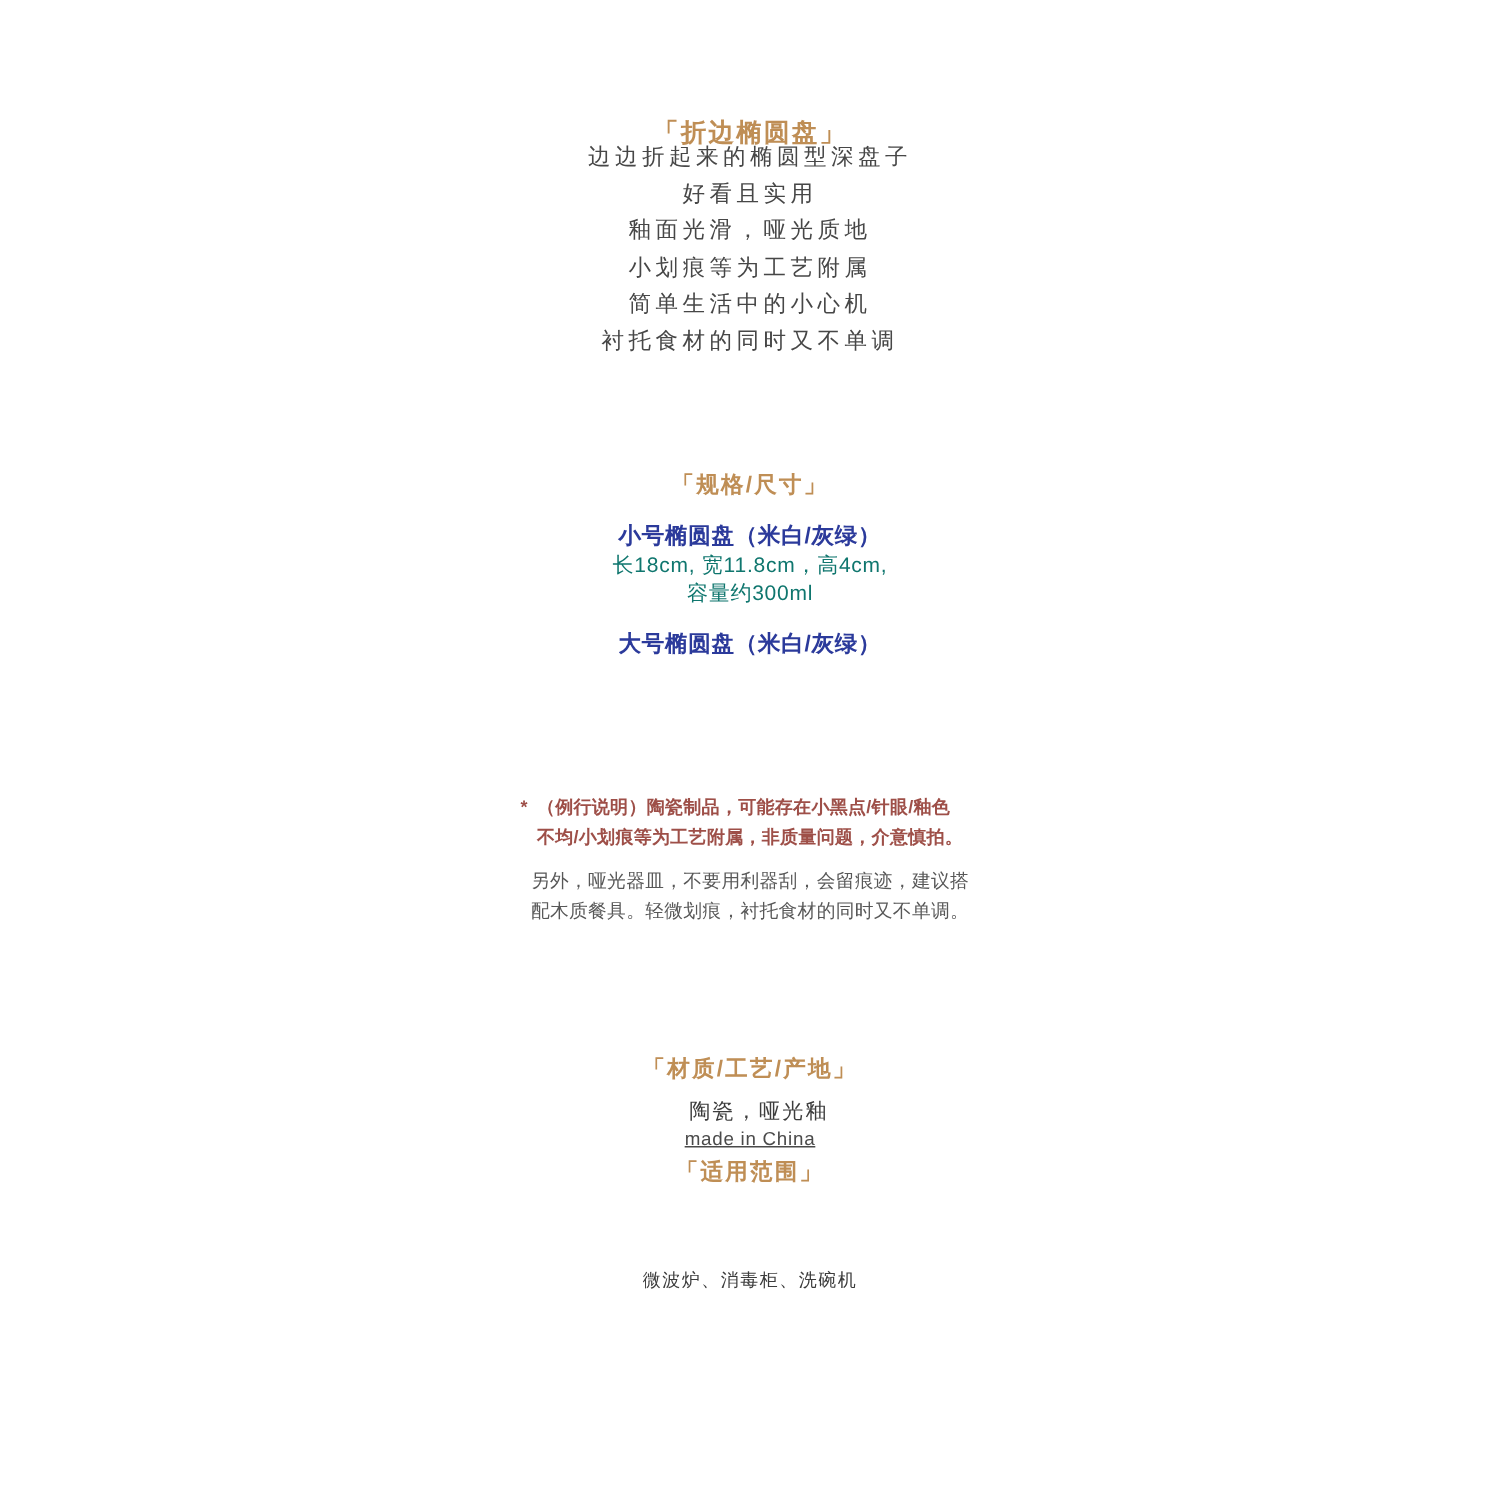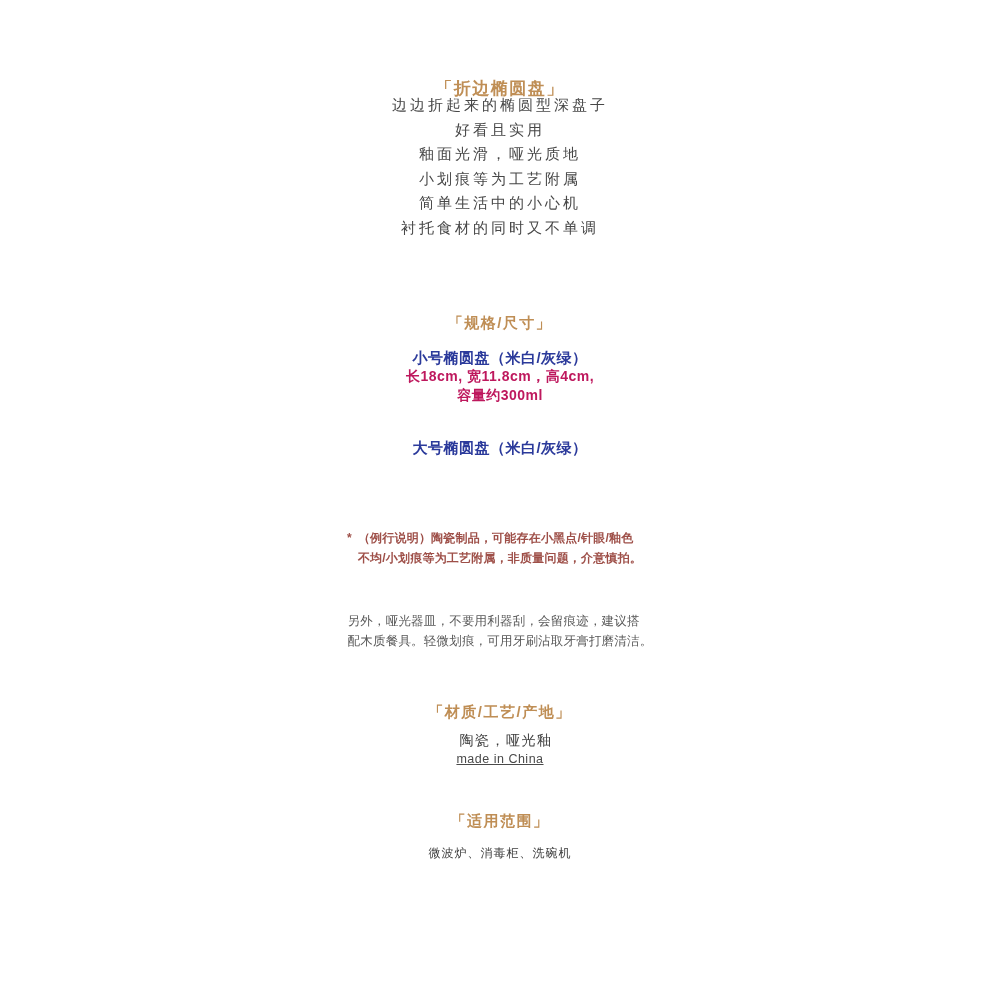--- a/index.html
+++ b/index.html
@@ -41,45 +41,44 @@
   }
 
   .spec-name {
     color: #2b3a9b;
     font-size: 15px;
     font-weight: bold;
     letter-spacing: 0.5px;
     line-height: 19px;
   }
   .spec-line {
-    color: #be185d;
+    color: #0f766e;
     font-size: 14px;
     line-height: 19px;
     letter-spacing: 0.5px;
-    font-weight: bold;
   }
 
   .notice-wrap { top: 529px; }
   .notice-box {
     display: inline-block;
     position: relative;
     text-align: left;
     color: #9e4f48;
     font-size: 12px;
     font-weight: bold;
     line-height: 19.5px;
     letter-spacing: 0.2px;
   }
   .notice-star {
     position: absolute;
     left: -11px;
     top: 0;
   }
 
-  .care-wrap { top: 612px; }
+  .care-wrap { top: 578px; }
   .care-box {
     display: inline-block;
     text-align: left;
     color: #585858;
     font-size: 12.5px;
     line-height: 19.5px;
     letter-spacing: 0.2px;
   }
 
   .material-line {
@@ -115,41 +114,41 @@
   </div>
 
   <div class="abs section-title" style="top: 314px;">「规格/尺寸」</div>
 
   <div class="abs" style="top: 348px;">
     <div class="spec-name">小号椭圆盘（米白/灰绿）</div>
     <div class="spec-line">长18cm, 宽11.8cm，高4cm,</div>
     <div class="spec-line">容量约300ml</div>
   </div>
 
-  <div class="abs" style="top: 438px;">
+  <div class="abs" style="top: 420px;">
     <div class="spec-name">大号椭圆盘（米白/灰绿）</div>
   </div>
 
   <div class="abs notice-wrap">
     <div class="notice-box">
       <span class="notice-star">*</span>
       <div>（例行说明）陶瓷制品，可能存在小黑点/针眼/釉色</div>
       <div>不均/小划痕等为工艺附属，非质量问题，介意慎拍。</div>
     </div>
   </div>
 
   <div class="abs care-wrap">
     <div class="care-box">
       <div>另外，哑光器皿，不要用利器刮，会留痕迹，建议搭</div>
-      <div>配木质餐具。轻微划痕，可用牙刷沾取牙膏打磨清洁。</div>
+      <div>配木质餐具。轻微划痕，衬托食材的同时又不单调。</div>
     </div>
   </div>
 
   <div class="abs section-title" style="top: 703px;">「材质/工艺/产地」</div>
   <div class="abs material-line" style="top: 732px; padding-left: 12px;">陶瓷，哑光釉</div>
   <div class="abs origin-line" style="top: 752px; text-decoration: underline;">made in China</div>
 
-  <div class="abs section-title" style="top: 812px;">「适用范围」</div>
+  <div class="abs section-title" style="top: 772px;">「适用范围」</div>
   <div class="abs range-line" style="top: 845px;">微波炉、消毒柜、洗碗机</div>
 
   <div class="abs section-title" style="top: 955px;">「产品展示」</div>
 
 </div>
 
 </body></html>

